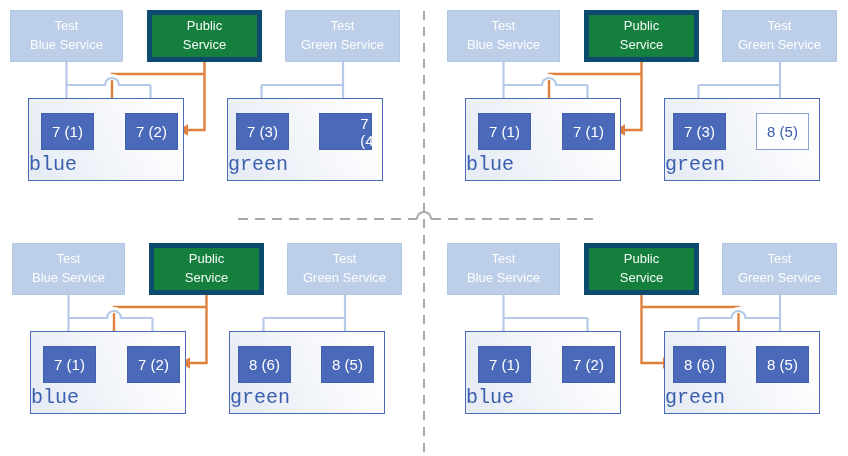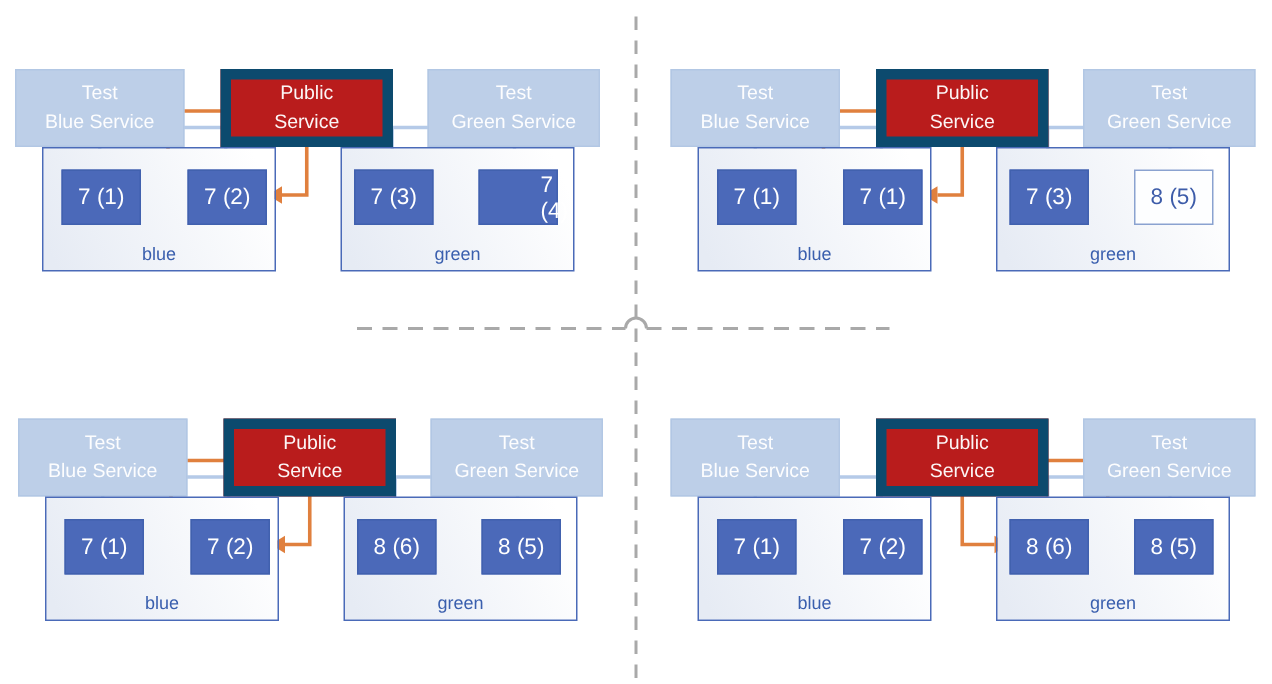--- a/index.html
+++ b/index.html
@@ -7,39 +7,38 @@
     position:relative;width:848px;height:456px;background:#ffffff;
     font-family:"Liberation Sans",sans-serif;overflow:hidden;
   }
   .quadrant{position:absolute;width:424px;height:228px;}
   .connectors{position:absolute;left:0;top:0;width:424px;height:228px;}
   .service{
     position:absolute;top:10px;height:52px;
     display:flex;flex-direction:column;align-items:center;justify-content:center;
     color:rgba(255,255,255,0.96);font-size:13px;line-height:1.45;text-align:center;
     box-sizing:border-box;
-    margin-top:36px;
   }
   .service.light{width:113px;background:#bdcfe8;border:1px solid #b2c7e4;}
-  .service.dark{width:115px;background:#b91c1c;border:7px solid #0c4a6e;}
+  .service.dark{width:115px;background:#15803d;border:5px solid #0c4a6e;}
   .env{
     position:absolute;top:98px;width:156px;height:83px;
     border:1px solid #4a6ab8;background:linear-gradient(245deg,#ffffff 8%,#e6ebf4 95%);
     box-sizing:border-box;
   }
   .pod{
     position:absolute;top:14px;width:53px;height:37px;
     background:#4b69b9;border:1px solid #4161ae;color:#ffffff;
     display:flex;align-items:center;justify-content:center;font-size:15px;
     box-sizing:border-box;
   }
   .pod.staged{background:#fdfeff;border:1px solid #8aa2d0;color:#3d5ca9;}
   .env-label{
-    position:absolute;bottom:4px;left:0;right:0;text-align:center;
-    color:#3a5fae;font-size:12px;
+    position:absolute;bottom:4px;left:0;right:0;
+    color:#3a5fae;font-size:20px;font-family:Liberation Mono, monospace;
   }
   .caption{
     position:absolute;top:189px;left:5px;width:400px;text-align:center;
     color:#4a7ac8;font-size:15px;
   }
   .row-bottom .caption{top:196px;}
   .dividers{position:absolute;left:0;top:0;width:848px;height:456px;pointer-events:none;}
 </style>
 </head>
 <body>

